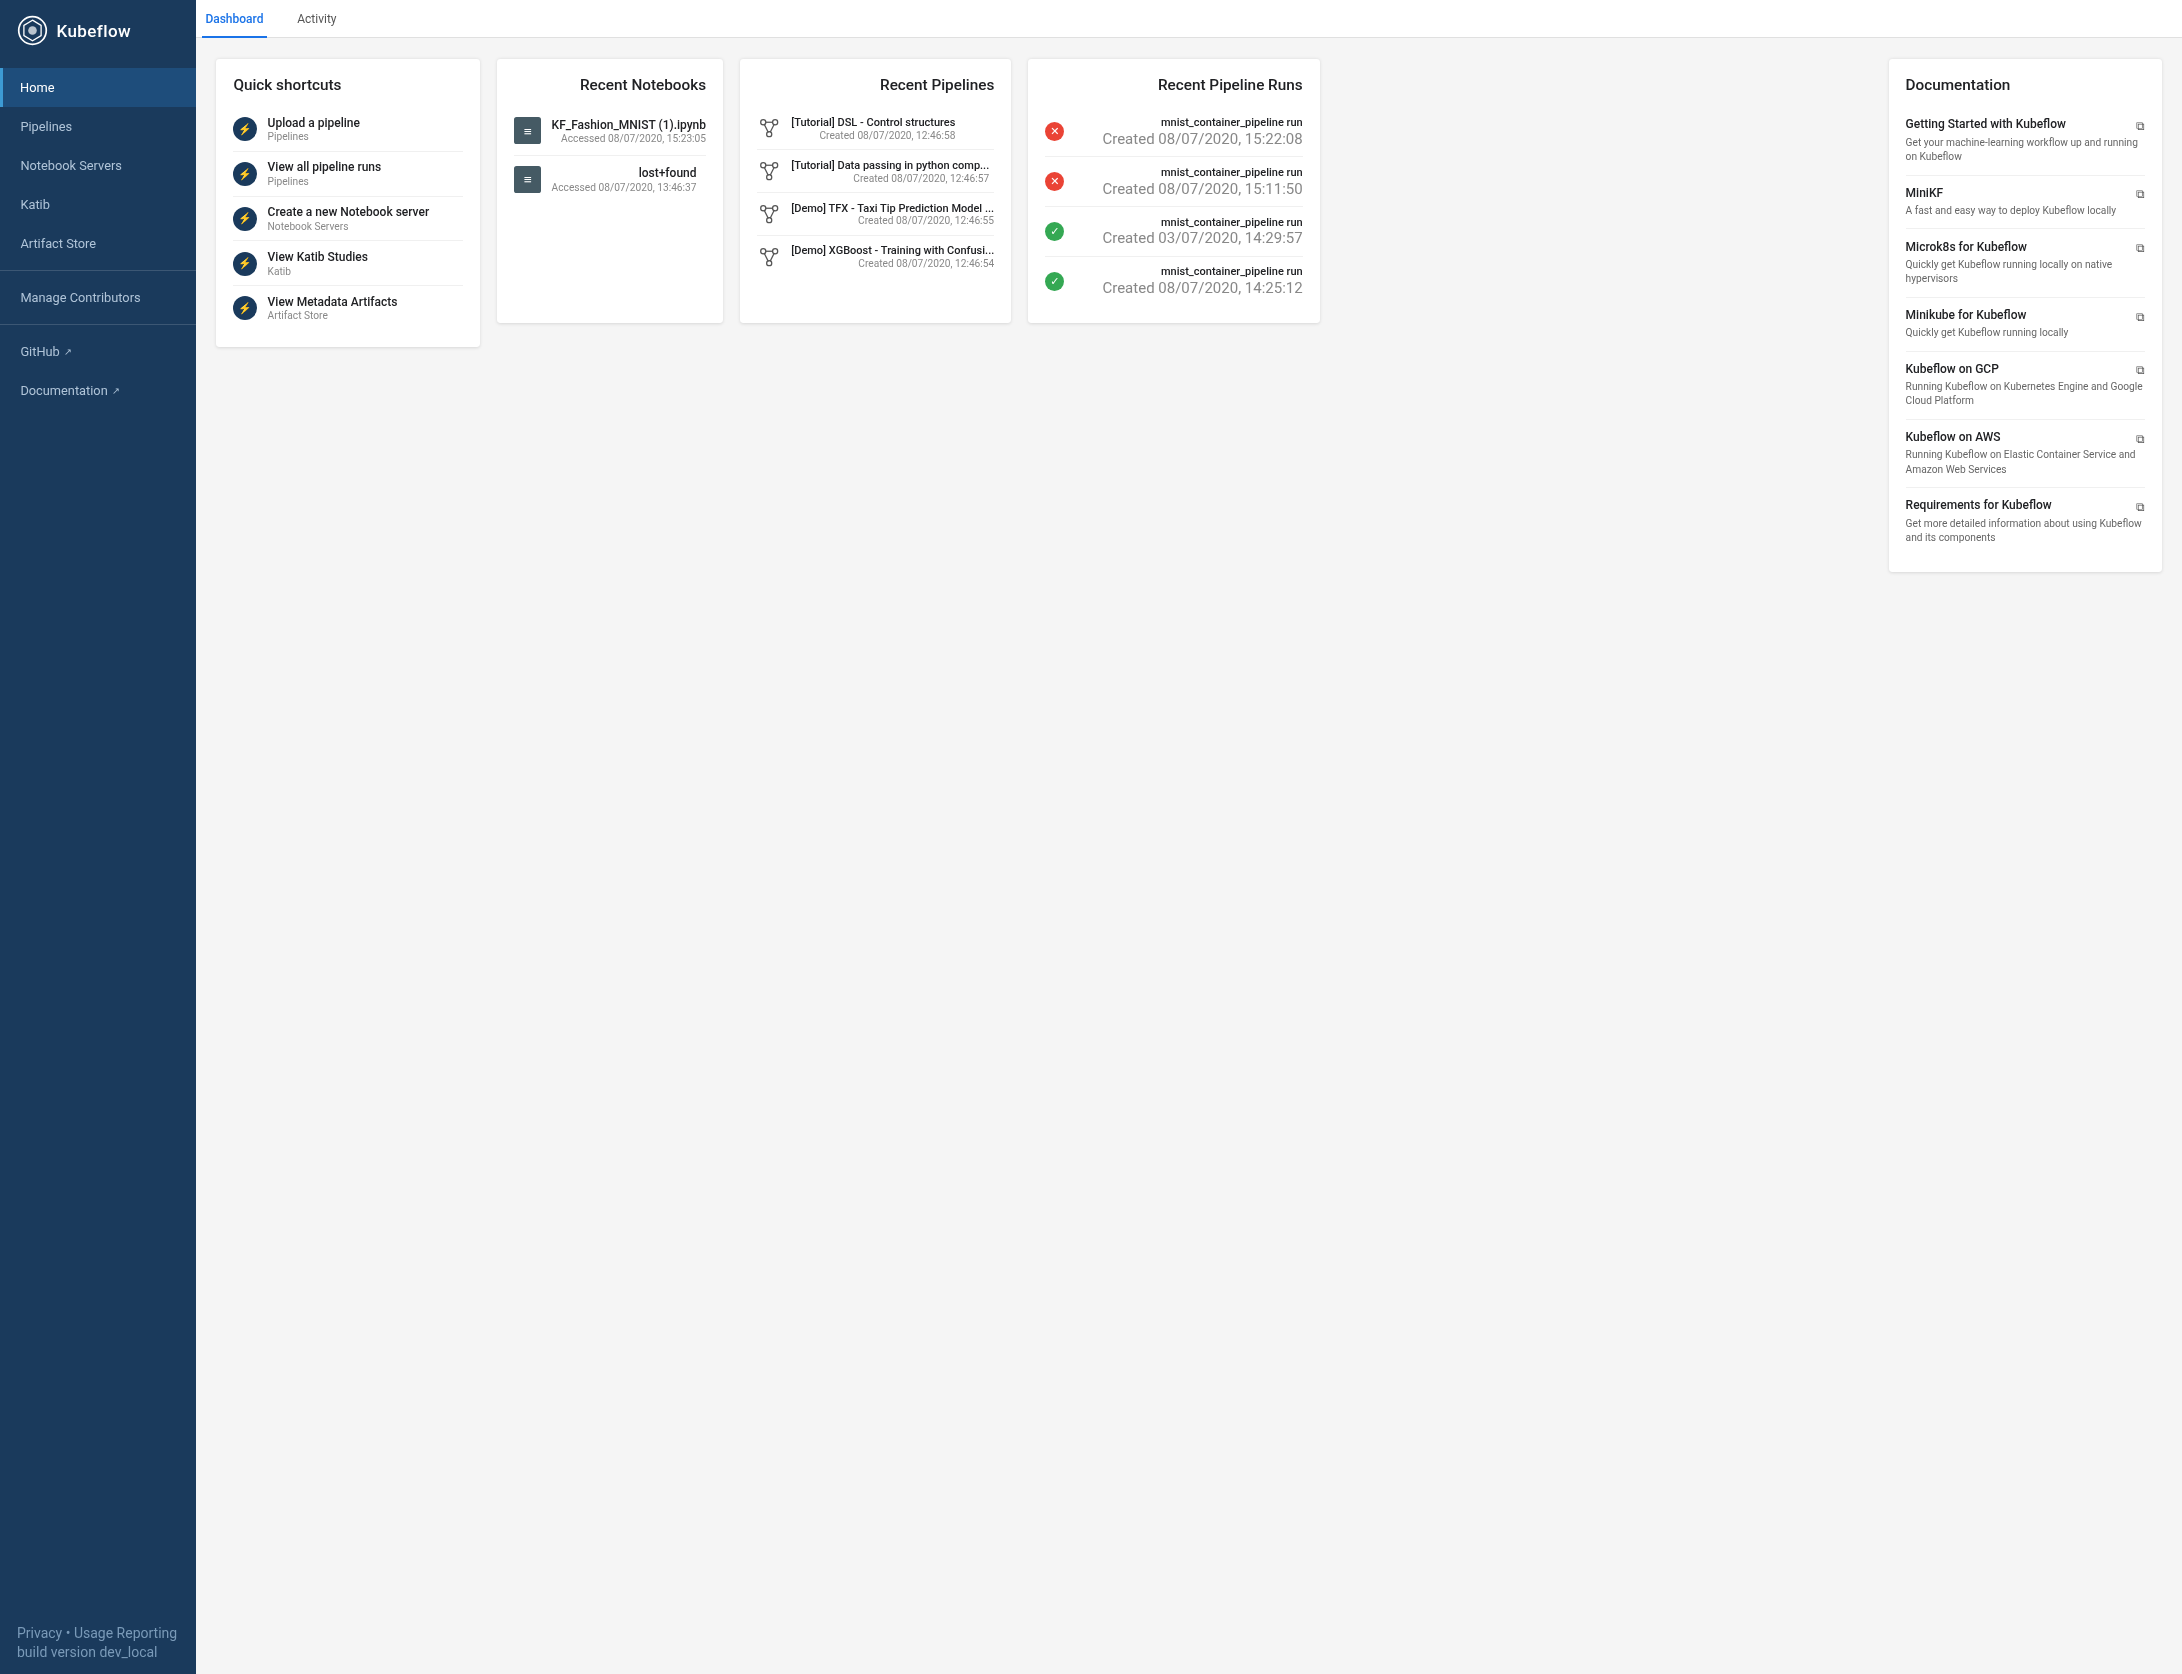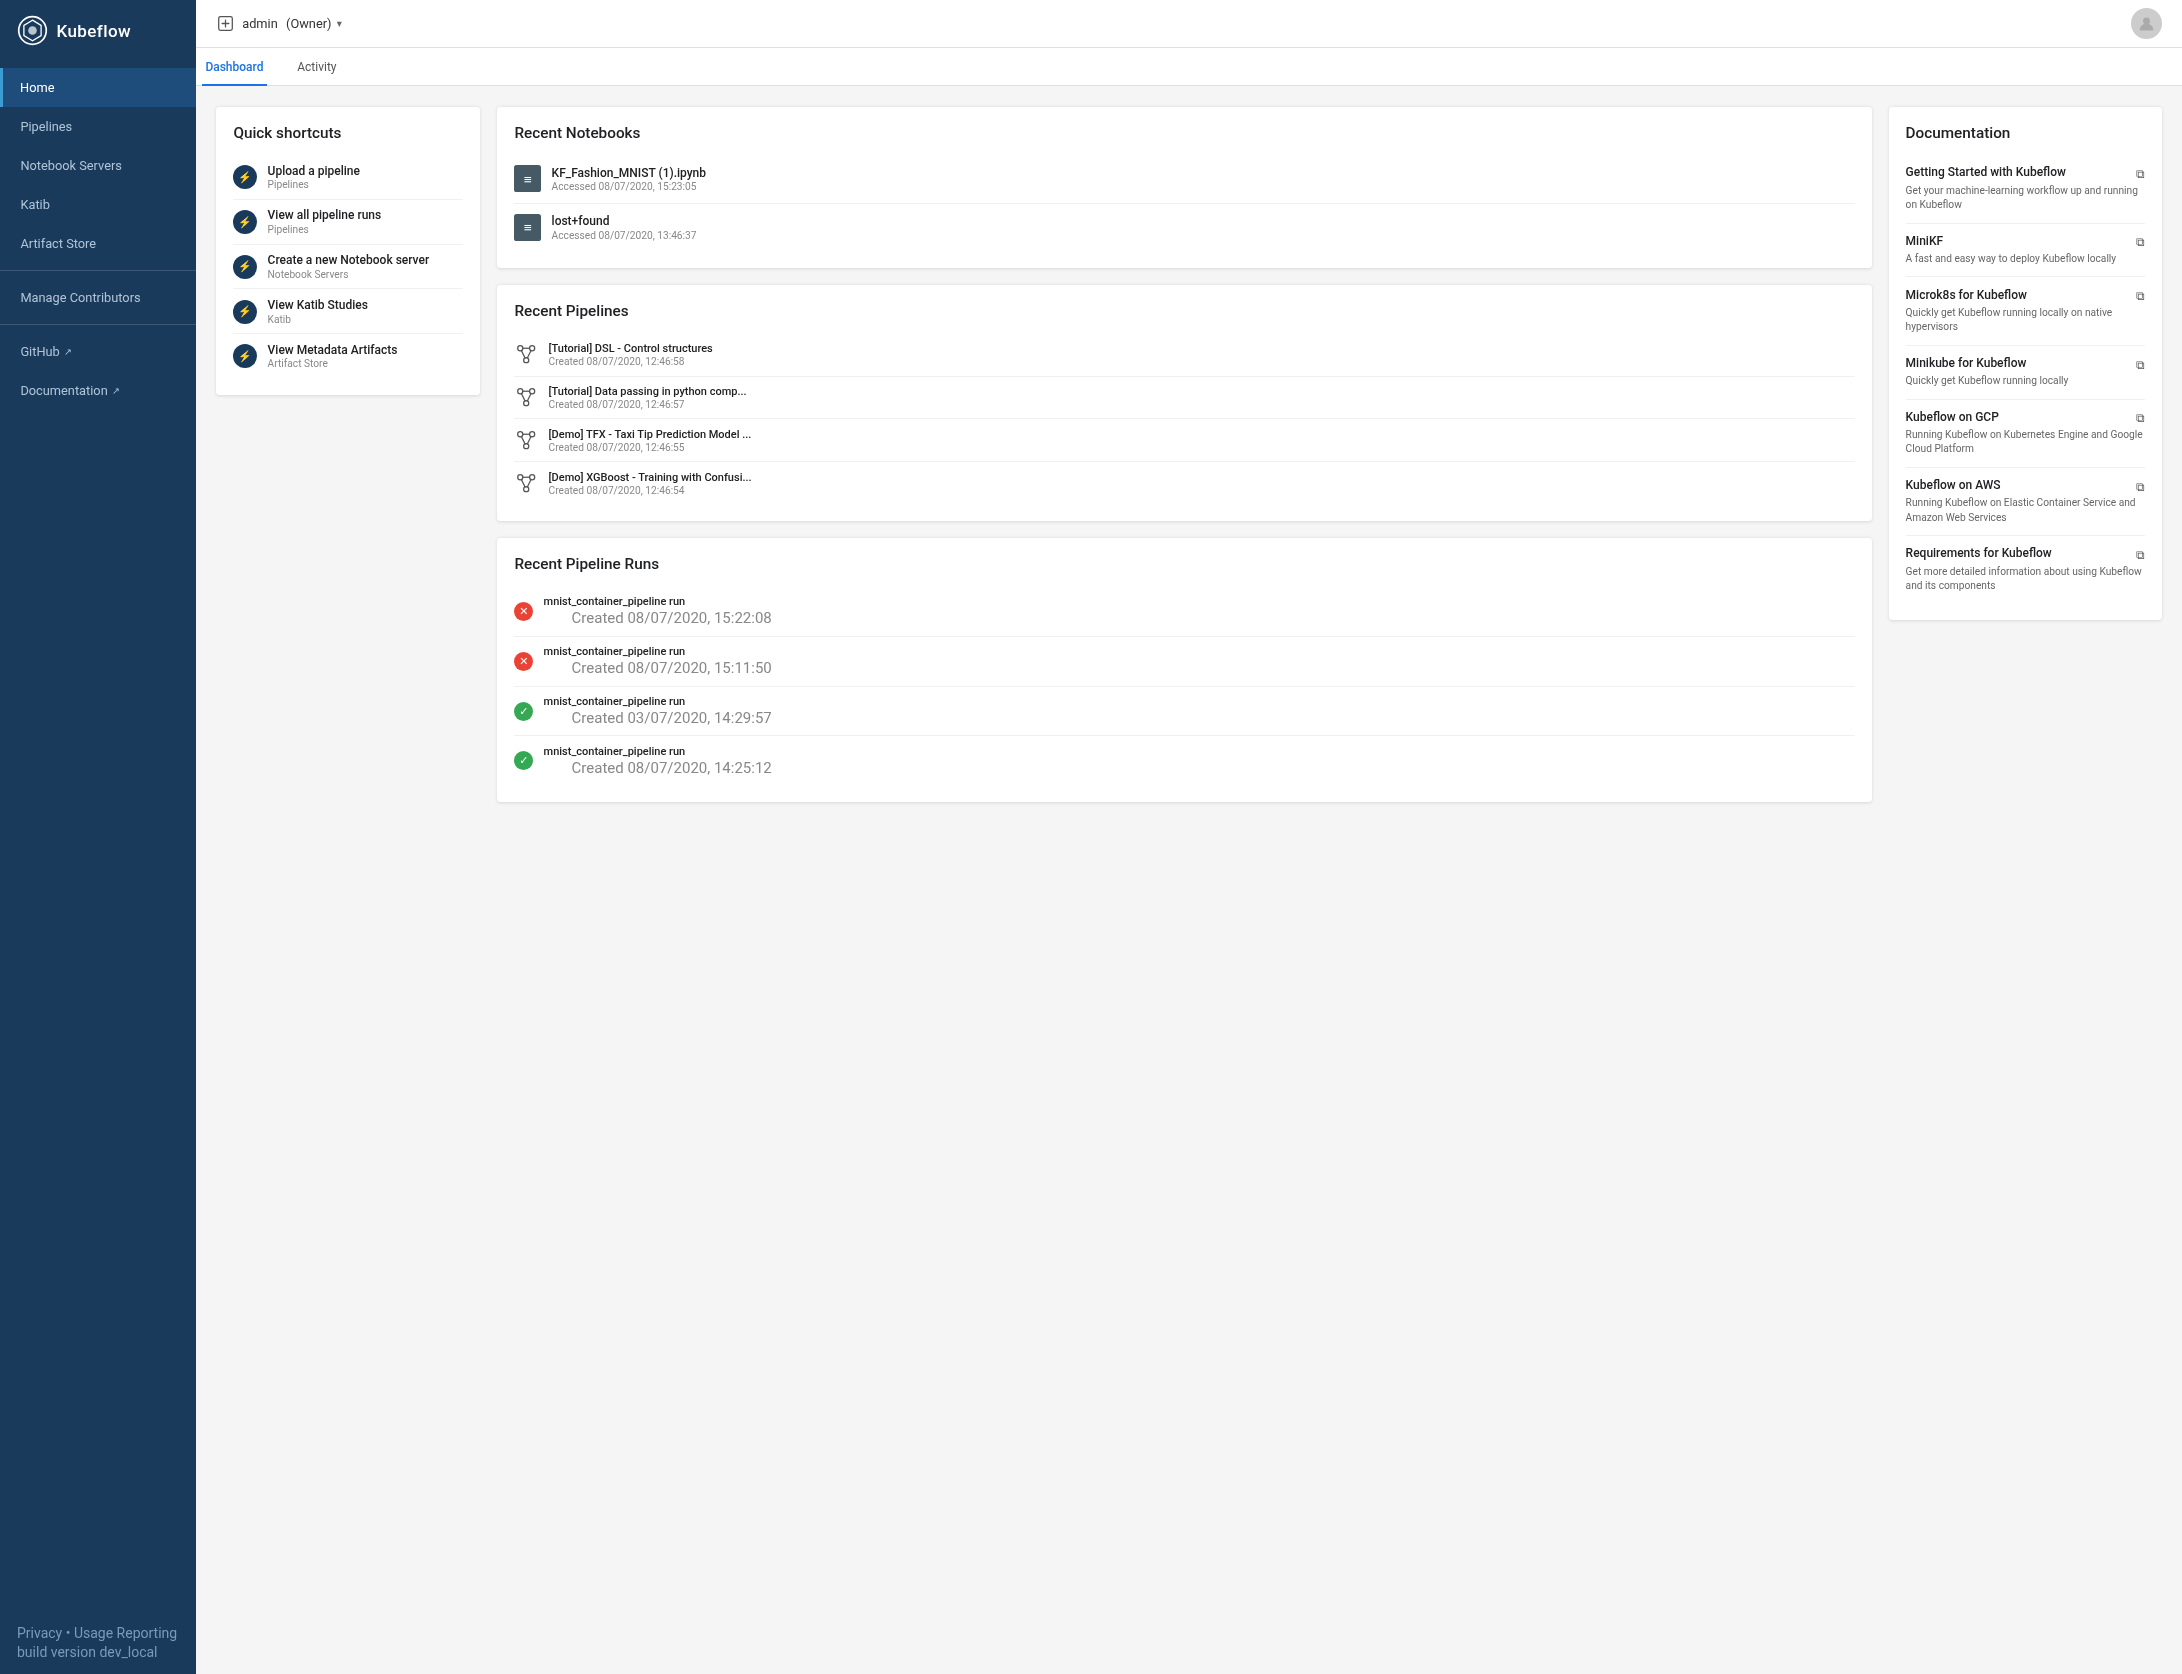--- a/index.html
+++ b/index.html
@@ -141,21 +141,21 @@
     }
     .card-title {
       font-size: 15.3px;
       font-weight: 500;
       color: #202124;
       margin-bottom: 13.6px;
     }
 
     
     .col-left { width: 264px; min-width: 264px; }
-    .col-mid { flex: 1; min-width: 0; display: flex; flex-direction: column; gap: 17px; }
+    .col-mid { flex: 1; min-width: 0; display: flex; flex-direction: row; gap: 17px; text-align: right; }
     .col-right { width: 273px; min-width: 273px; }
 
     
     .shortcut-item {
       display: flex;
       align-items: flex-start;
       gap: 10.2px;
       padding: 8.5px 0;
       border-bottom: 0.9px solid #f0f0f0;
       cursor: pointer;
@@ -304,41 +304,20 @@
       <a>Usage Reporting</a>
     </div>
     <div style="margin-top:3.4px;">
       <span>build version dev_local</span>
     </div>
   </div>
 </div>
 
 <div id="main">
 
-  <div id="topbar">
-    <div class="topbar-left">
-      <span class="namespace-icon">
-        <svg width="17" height="17" viewBox="0 0 20 20" fill="none">
-          <rect x="2" y="2" width="16" height="16" rx="2" stroke="#555" stroke-width="1.5"></rect>
-          <path d="M6 10h8M10 6v8" stroke="#555" stroke-width="1.5" stroke-linecap="round"></path>
-        </svg>
-      </span>
-      <div class="namespace-selector">
-        <span>admin</span>
-        <span>&nbsp;(<span>Owner</span>)</span>
-        <span class="dropdown-arrow">▾</span>
-      </div>
-    </div>
-    <div class="user-avatar">
-      <svg width="19" height="19" viewBox="0 0 22 22" fill="none">
-        <circle cx="11" cy="8" r="4" fill="#aaa"></circle>
-        <path d="M3 19c0-4.4 3.6-8 8-8s8 3.6 8 8" fill="#aaa"></path>
-      </svg>
-    </div>
-  </div>
 
   <div id="tabs">
     <div class="tab active">
       <span>Dashboard</span>
     </div>
     <div class="tab">
       <span>Activity</span>
     </div>
   </div>
 

